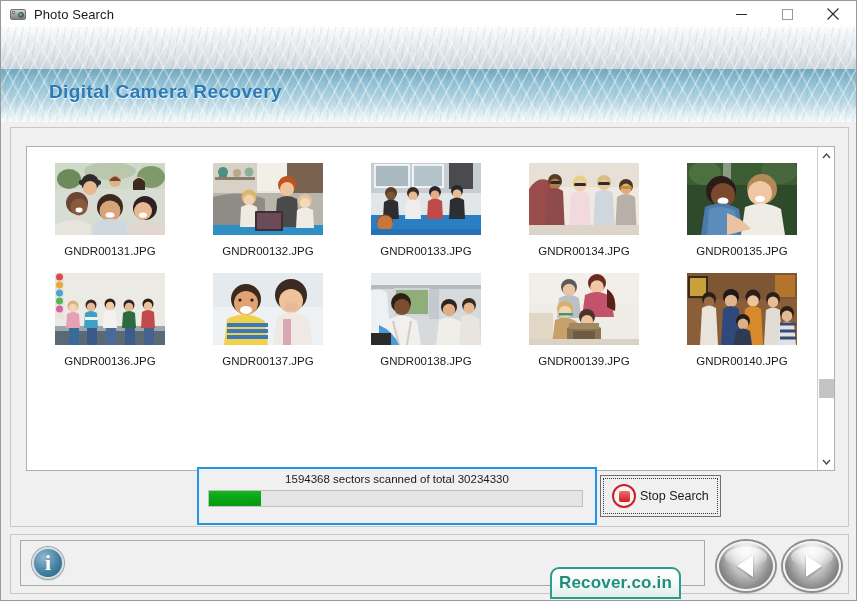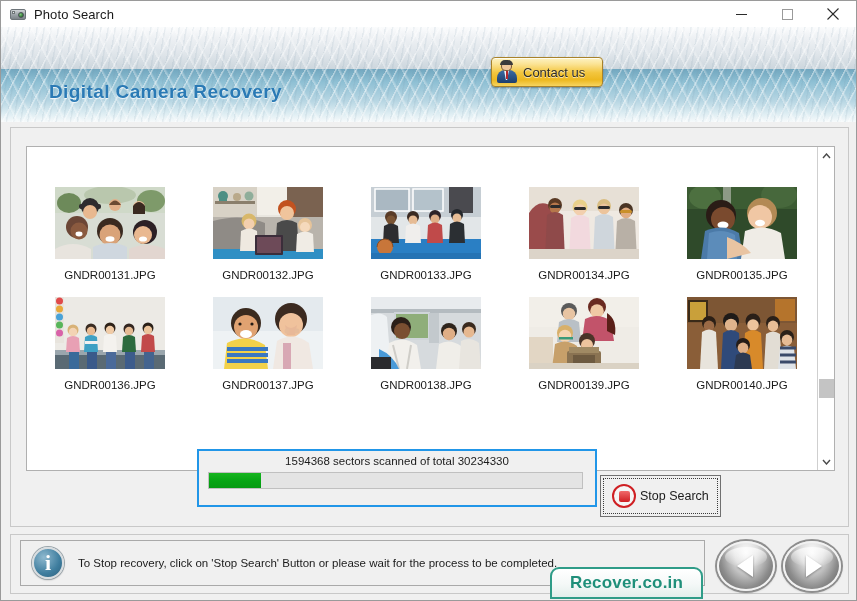--- a/index.html
+++ b/index.html
@@ -100,23 +100,23 @@
   .main{
     position:absolute;left:9px;top:126px;width:839px;height:400px;
     background:#f0f0f0;border:1px solid #c8c8c8;box-sizing:border-box;
   }
   .thumb-panel{
     position:absolute;left:15px;top:18px;width:809px;height:325px;
     background:#ffffff;border:1px solid #b0b0b0;box-sizing:border-box;
     overflow:hidden;
   }
   .thumb-grid{
-    position:absolute;left:0;top:13px;width:790px;height:100%;
+    position:absolute;left:0;top:0;width:790px;height:100%;
     display:flex;flex-wrap:wrap;align-content:flex-start;
-    padding-top:27px;box-sizing:border-box;
+    padding-top:16px;box-sizing:border-box;
   }
   .thumb-cell{
     width:150px;margin-left:8px;margin-bottom:16px;
     display:flex;flex-direction:column;align-items:center;cursor:pointer;
   }
   .thumb-img{
     width:110px;height:72px;border:0;overflow:hidden;position:relative;
   }
   .thumb-cap{
     margin-top:10px;font-size:11.5px;color:#1b1b1b;white-space:nowrap;
@@ -134,21 +134,21 @@
   .vsb-arrow.down{bottom:0;}
   .vsb-arrow svg{display:block;}
   .vsb-track{position:absolute;left:0;top:17px;right:0;bottom:17px;background:#ffffff;}
   .vsb-thumb{
     position:absolute;left:1px;width:15px;height:19px;top:215px;
     background:#c4c4c4;cursor:pointer;
   }
 
   
   .prog-box{
-    position:absolute;left:196px;top:448px;width:400px;height:58px;
+    position:absolute;left:196px;top:466px;width:400px;height:58px;
     border:2px solid #2196e8;background:#f0f0f0;box-sizing:border-box;
   }
   .prog-label{
     position:absolute;left:0;top:4px;width:100%;text-align:center;
     font-size:11.5px;color:#1b1b1b;
   }
   .prog-bar{
     position:absolute;left:9px;top:21px;width:375px;height:17px;
     background:#e4e4e4;border:1px solid #c0c0c0;box-sizing:border-box;
   }
@@ -191,21 +191,21 @@
     background:radial-gradient(circle at 35% 30%,#8fb9cf,#3e7d9e 60%,#2b5f7c);
     border:2px solid #d8dde0;box-shadow:0 0 0 1px #9aa5ab, 0 1px 2px rgba(0,0,0,.3);
     display:flex;align-items:center;justify-content:center;box-sizing:border-box;
   }
   .info-ico-i{
     font-family:"Liberation Serif", serif;font-size:22px;color:#fff;font-weight:bold;line-height:1;
     margin-top:-1px;
   }
   .info-text{font-size:11.5px;color:#1b1b1b;margin-left:14px;}
   .recover-tag{
-    position:absolute;left:549px;top:566px;width:153px;height:32px;
+    position:absolute;left:549px;top:566px;width:131px;height:32px;
     background:linear-gradient(180deg,#ffffff 0%,#f4f8f7 55%,#e2eeeb 100%);
     border:2px solid #2f9c88;border-radius:9px 9px 0 0;box-sizing:border-box;
     display:flex;align-items:center;justify-content:center;
   }
   .recover-tag span{
     font-size:17px;color:#1f8f7a;font-weight:bold;letter-spacing:.2px;
   }
   .navbtns{position:absolute;left:716px;top:540px;width:128px;height:50px;display:flex;gap:8px;}
   .navbtn{
     width:58px;height:50px;border-radius:50%;cursor:pointer;
@@ -253,30 +253,20 @@
           </svg>
       </div>
     </div>
   </div>
 
   <div class="banner">
     <div class="banner-top"></div>
     <div class="banner-bot"></div>
     <div class="banner-tex"></div>
     <div class="tagline">Digital Camera Recovery</div>
-    <div class="contact-btn">
-      <div class="cu-avatar">
-        <div class="cu-body"></div>
-        <div class="cu-shirt"></div>
-        <div class="cu-tie"></div>
-        <div class="cu-head"></div>
-        <div class="cu-hair"></div>
-      </div>
-      <div class="cu-label">Contact us</div>
-    </div>
   </div>
 
   <div class="main">
 
     <div class="thumb-panel">
       <div class="thumb-grid">
 
         <div class="thumb-cell">
           <div class="thumb-img">
             <svg viewBox="0 0 110 72" width="110" height="72" preserveAspectRatio="none">
@@ -605,21 +595,20 @@
         <div class="stop-sq"></div>
       </div>
     <div class="stop-label">Stop Search</div>
   </div>
 
   <div class="info-wrap">
     <div class="info-box">
       <div class="info-ico">
           <div class="info-ico-i">i</div>
         </div>
-      <div class="info-text">To Stop recovery, click on 'Stop Search' Button or please wait for the process to be completed.</div>
     </div>
   </div>
 
   <div class="recover-tag">
     <span>Recover.co.in</span>
   </div>
 
   <div class="navbtns">
     <div class="navbtn">
         <div class="tri-l"></div>

